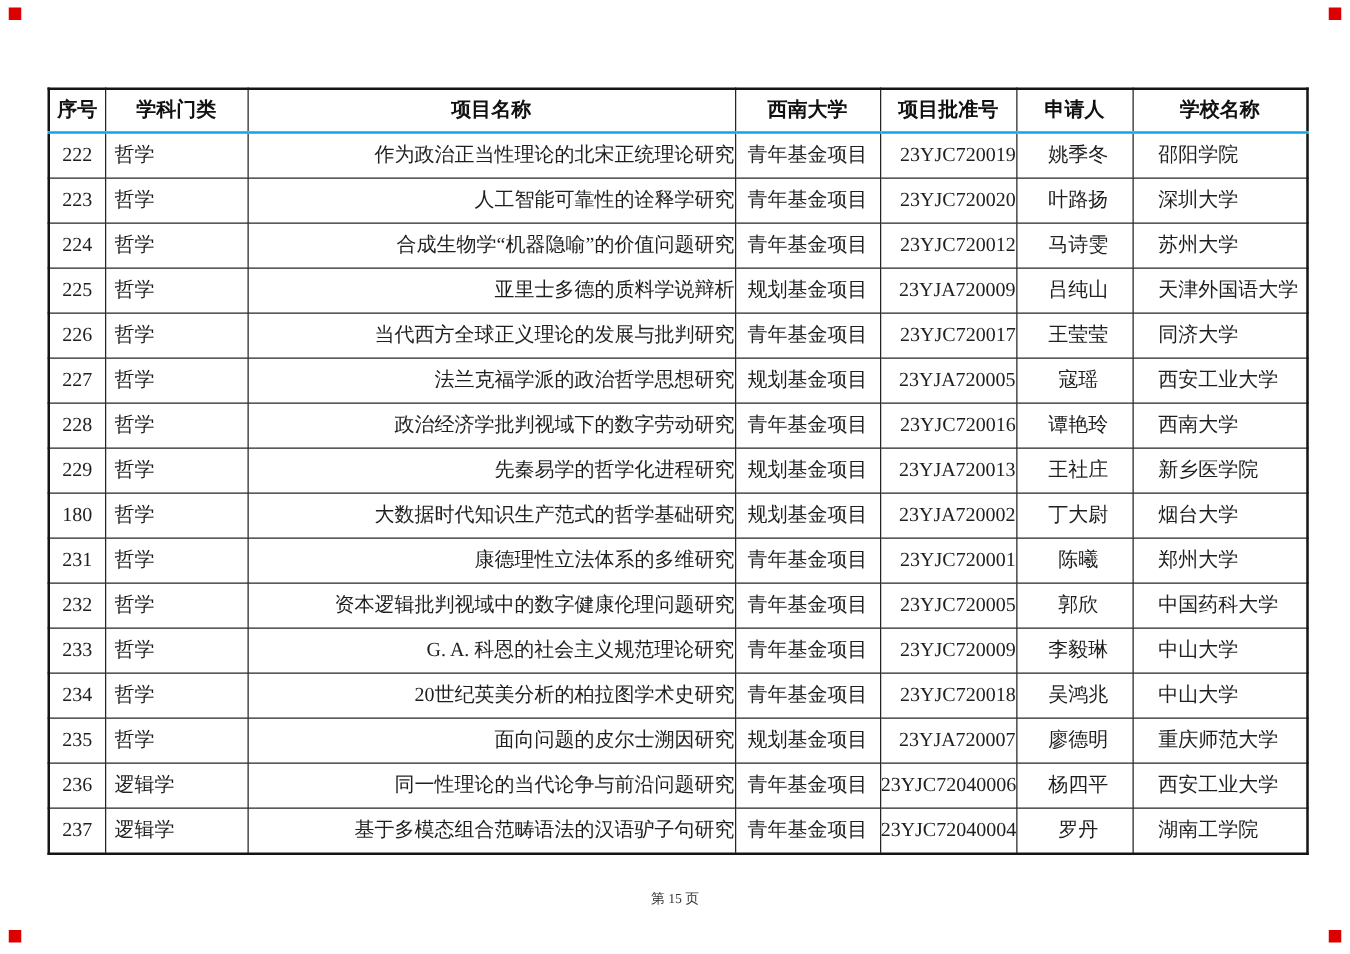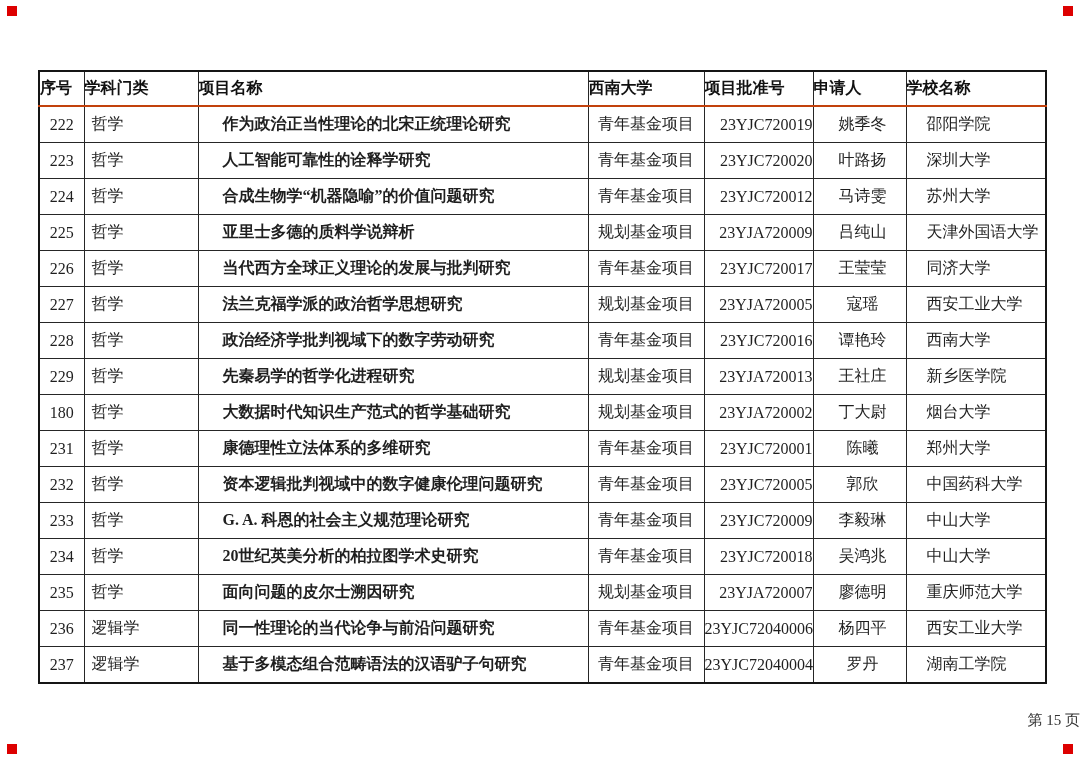--- a/index.html
+++ b/index.html
@@ -37,57 +37,57 @@
   }
   .doc-table th, .doc-table td {
     border: 1px solid #262626;
     overflow: hidden;
     white-space: nowrap;
     padding: 0;
     vertical-align: middle;
   }
   .doc-table thead th {
     height: 33px;
-    border-bottom: 2px solid #c2410c;
+    border-bottom: 2px solid #0ea5e9;
     font-family: "Liberation Sans", "DejaVu Sans", sans-serif;
     font-weight: bold;
     font-size: 16px;
     color: #111111;
-    text-align: left;
+    text-align: center;
   }
   .doc-table tbody td {
     height: 35px;
     font-size: 16px;
     color: #1f1f1f;
   }
   .doc-table tbody tr { height: 36px; }
 
   .col-serial   { width: 45px;  }
   .col-discipline { width: 114px; }
   .col-project  { width: 390px; }
   .col-category { width: 116px; }
   .col-grant    { width: 109px; }
   .col-applicant{ width: 93px;  }
   .col-school   { width: 140px; }
 
   td.c-serial    { text-align: center; }
   td.c-discipline{ text-align: left; padding-left: 7px; }
-  td.c-project   { text-align: left; padding-left: 24px; font-weight: bold; }
+  td.c-project   { text-align: right; padding-left: 5px; }
   td.c-category  { text-align: center; }
   td.c-grant     { text-align: right; }
   td.c-applicant { text-align: center; padding-left: 6px; margin-top: 36px; }
   td.c-school    { text-align: left; padding-left: 20px; }
 
   .page-footer {
     position: absolute;
     left: 0;
     top: 711px;
     width: 1080px;
-    text-align: right;
-    font-size: 15px;
+    text-align: center;
+    font-size: 11px;
     color: #333333;
     font-family: "Liberation Serif", "DejaVu Serif", serif;
   }
 </style>
 </head>
 <body>
 
 <div class="corner-marker tl" style="background: rgb(221, 0, 0);"></div>
 <div class="corner-marker tr" style="background: rgb(221, 0, 0);"></div>
 <div class="corner-marker bl" style="background: rgb(221, 0, 0);"></div>

